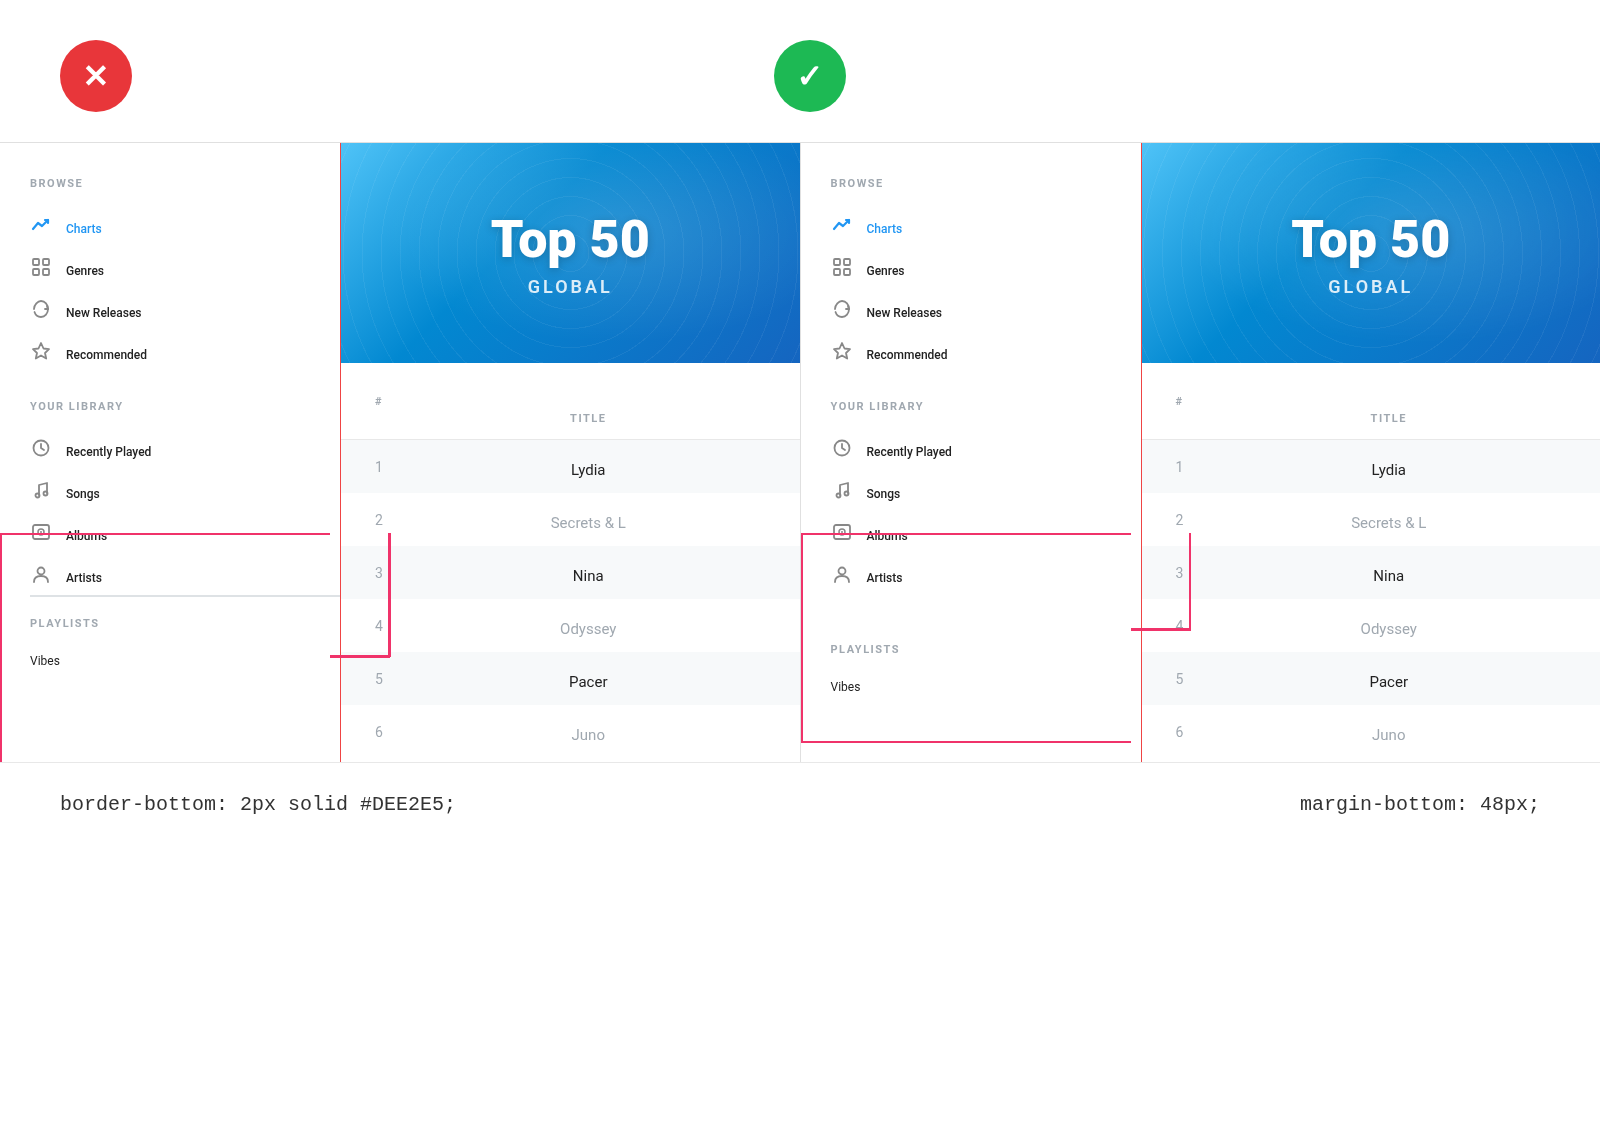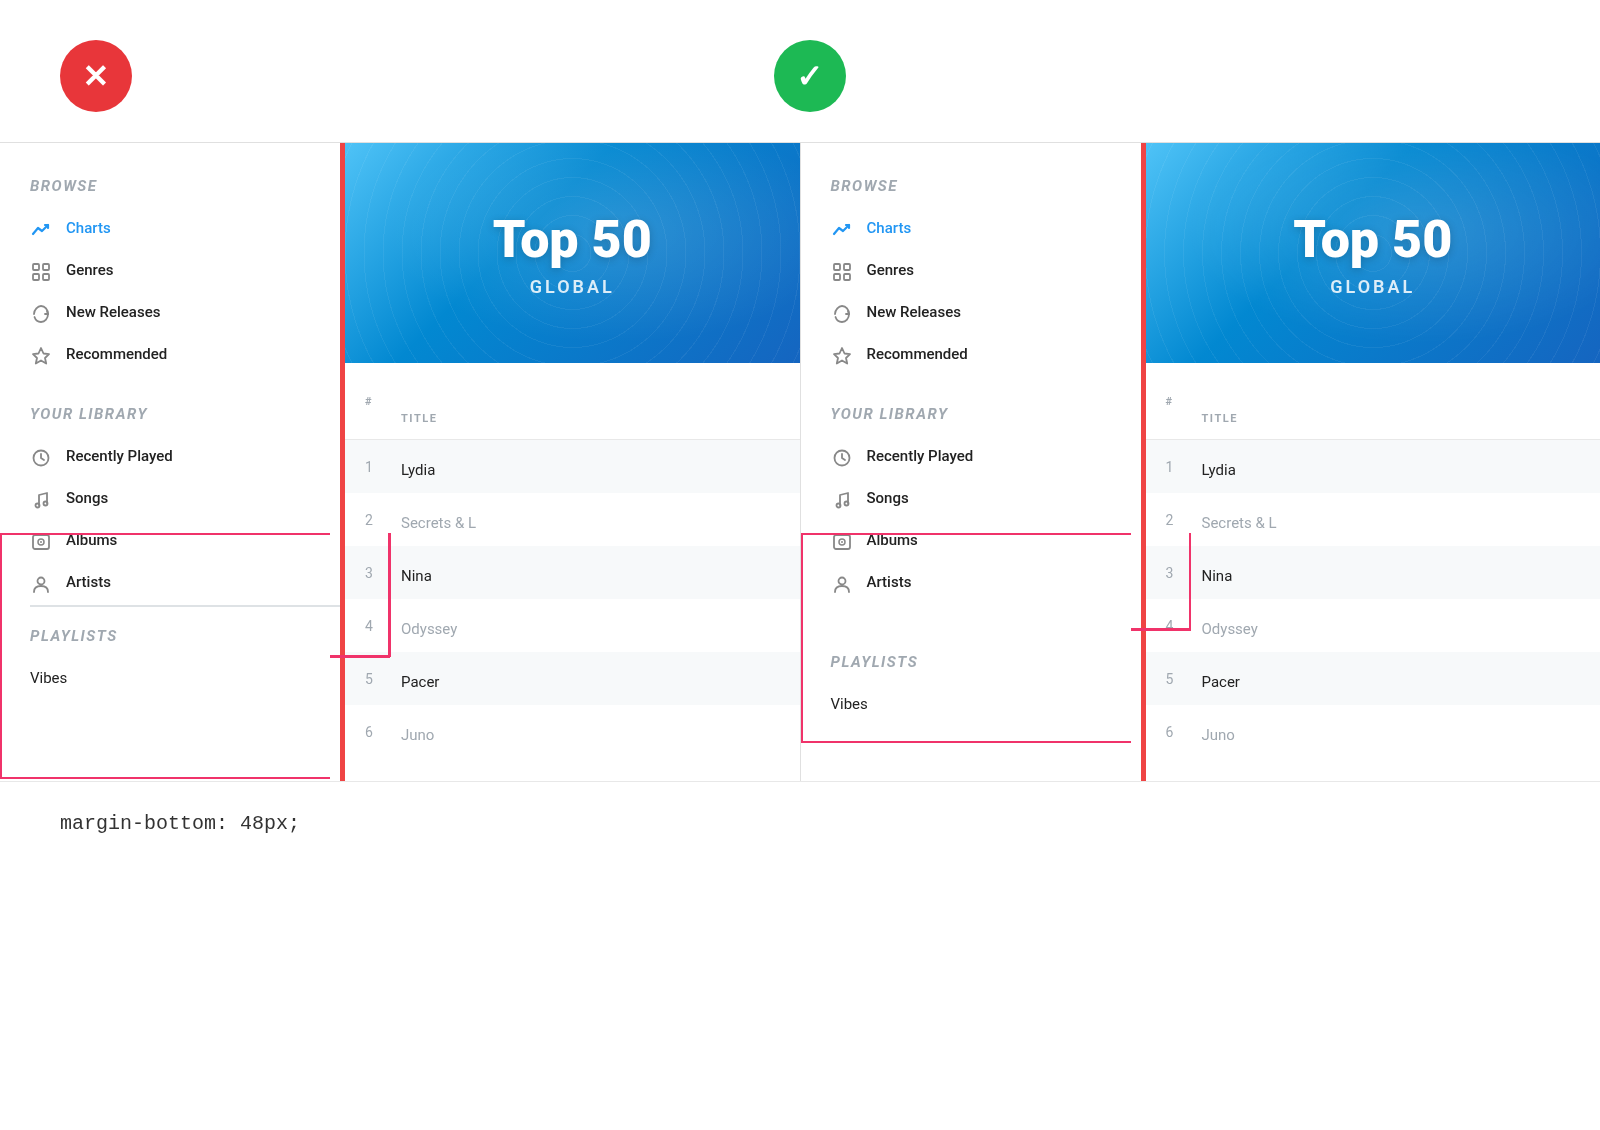--- a/index.html
+++ b/index.html
@@ -69,37 +69,36 @@
     .sidebar {
       width: 340px;
       min-width: 300px;
       padding: 30px 0 30px 30px;
       background: #fff;
       flex-shrink: 0;
       position: relative;
     }
 
     .sidebar-section-label {
-      font-size: 15px;
+      font-size: 11px;
       font-weight: 700;
       letter-spacing: 1.5px;
       color: #a0a8b0;
       margin-bottom: 14px;
       margin-top: 4px;
       text-transform: uppercase;
-      font-style: italic;
     }
 
     .sidebar-item {
       display: flex;
-      align-items: flex-start;
+      align-items: flex-end;
       gap: 14px;
       padding: 10px 0;
       cursor: pointer;
-      font-size: 15px;
+      font-size: 12px;
       color: #222;
       font-weight: 500;
     }
 
     .sidebar-item.active {
       color: #2196F3;
     }
 
     .sidebar-item .icon {
       width: 22px;
@@ -112,21 +111,22 @@
 
     .sidebar-section {
       margin-bottom: 28px;
     }
 
     
     .content {
       flex: 1;
       overflow: hidden;
       position: relative;
-      border-left: 5px solid #ef4444;
+      border-left: 1px solid #ef4444;
+      text-align: center;
     }
 
     
     .album-banner {
       width: 100%;
       height: 220px;
       background: linear-gradient(135deg, #4fc3f7 0%, #0288d1 40%, #1565c0 100%);
       position: relative;
       display: flex;
       flex-direction: column;
@@ -588,14 +588,15 @@
           <div class="col-num" style="color:#a0a8b0;">6</div>
           <div class="col-title" style="color:#a0a8b0;">Juno</div>
         </div>
       </div>
     </div>
   </div>
 
 </div>
 
 <div class="annotation-area">
+  <div class="annotation-text">border-bottom: 2px solid #DEE2E5;</div>
   <div class="annotation-text">margin-bottom: 48px;</div>
 </div>
 
 </body></html>

